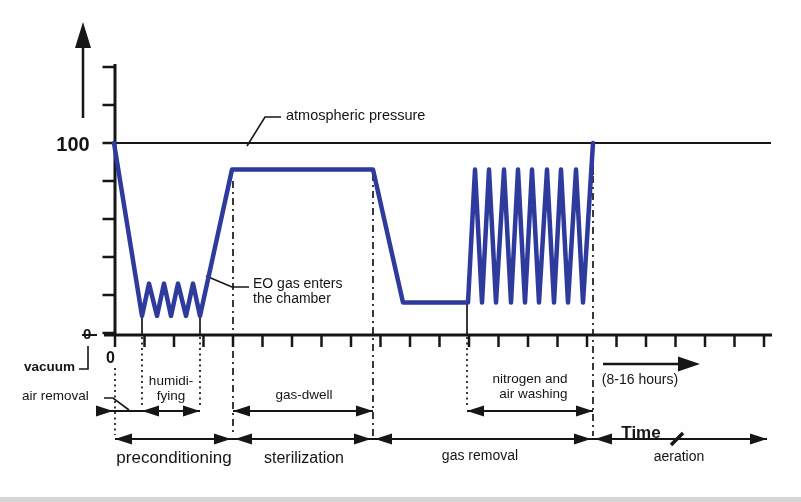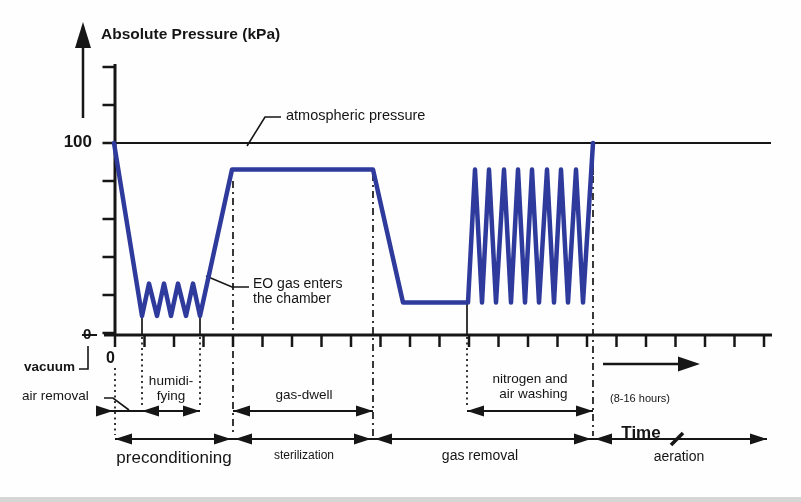--- a/index.html
+++ b/index.html
@@ -89,23 +89,22 @@
       <polygon points="595,439 612,433.5 612,444.5" fill="#161616"></polygon>
       <polygon points="767,439 750,433.5 750,444.5" fill="#161616"></polygon>
       <line x1="671" y1="445" x2="683" y2="433" stroke="#161616" stroke-width="3.5"></line>
       <polyline points="247,146 265,117 281,117" fill="none" stroke="#161616" stroke-width="1.6"></polyline>
       <polyline points="206,276 232,287 249,287" fill="none" stroke="#161616" stroke-width="1.6"></polyline>
       <polyline points="79,369 88,369 88,346" fill="none" stroke="#161616" stroke-width="1.6"></polyline>
       <polyline points="104,398 113,398 129,410" fill="none" stroke="#161616" stroke-width="1.6"></polyline>
       <polyline points="114,143.0 142,315.9 149,283.6 157,315.9 164,283.6 171,315.9 178,283.6 186,315.9 193,283.6 200,315.9 232,169.6 373,169.6 403,302.6 468,302.6 475,169.6 482,302.6 489,169.6 496,302.6 504,169.6 511,302.6 518,169.6 525,302.6 532,169.6 539,302.6 547,169.6 554,302.6 561,169.6 568,302.6 576,169.6 583,302.6 593,143.0" fill="none" stroke="#2e3a9c" stroke-width="4.5" stroke-linejoin="round" stroke-linecap="round"></polyline>
     </svg>
 
-  <div class="lbl b" style="left:101px;top:25px;font-size:15.5px;">Absolute Pressure (kPa)</div>
 
-  <div class="lbl b r" style="left:54px;top:133px;width:38px;font-size:17px;">100</div>
+  <div class="lbl b r" style="left:54px;top:133px;width:38px;font-size:20px;text-align:center;">100</div>
 
   <div class="lbl b" style="left:83px;top:326px;font-size:15px;">0</div>
 
   <div class="lbl b" style="left:106px;top:349px;font-size:16px;">0</div>
 
   <div class="lbl" style="left:286px;top:108px;font-size:14.5px;">atmospheric pressure</div>
 
   <div class="lbl" style="left:253px;top:276px;font-size:14px;">EO gas enters
 the chamber</div>
 
@@ -116,24 +115,24 @@
   <div class="lbl c" style="left:171px;top:374px;font-size:13.5px;">humidi-
 fying</div>
 
   <div class="lbl c" style="left:304px;top:388px;font-size:13.5px;">gas-dwell</div>
 
   <div class="lbl c" style="left:530px;top:372px;font-size:13.5px;text-align:right;">nitrogen and
 air washing</div>
 
   <div class="lbl b c" style="left:641px;top:376px;font-size:17px;margin-top:48px;">Time</div>
 
-  <div class="lbl c" style="left:640px;top:392px;font-size:11px;">(8-16 hours)</div>
+  <div class="lbl c" style="left:640px;top:372px;font-size:14px;">(8-16 hours)</div>
 
   <div class="lbl c" style="left:174px;top:449px;font-size:17px;">preconditioning</div>
 
-  <div class="lbl c" style="left:304px;top:449px;font-size:12px;">sterilization</div>
+  <div class="lbl c" style="left:304px;top:449px;font-size:16px;">sterilization</div>
 
   <div class="lbl c" style="left:480px;top:448px;font-size:14px;">gas removal</div>
 
   <div class="lbl c" style="left:679px;top:449px;font-size:14px;">aeration</div>
 
   <div id="bottom-strip"></div>
 </div>
 
 </body></html>

